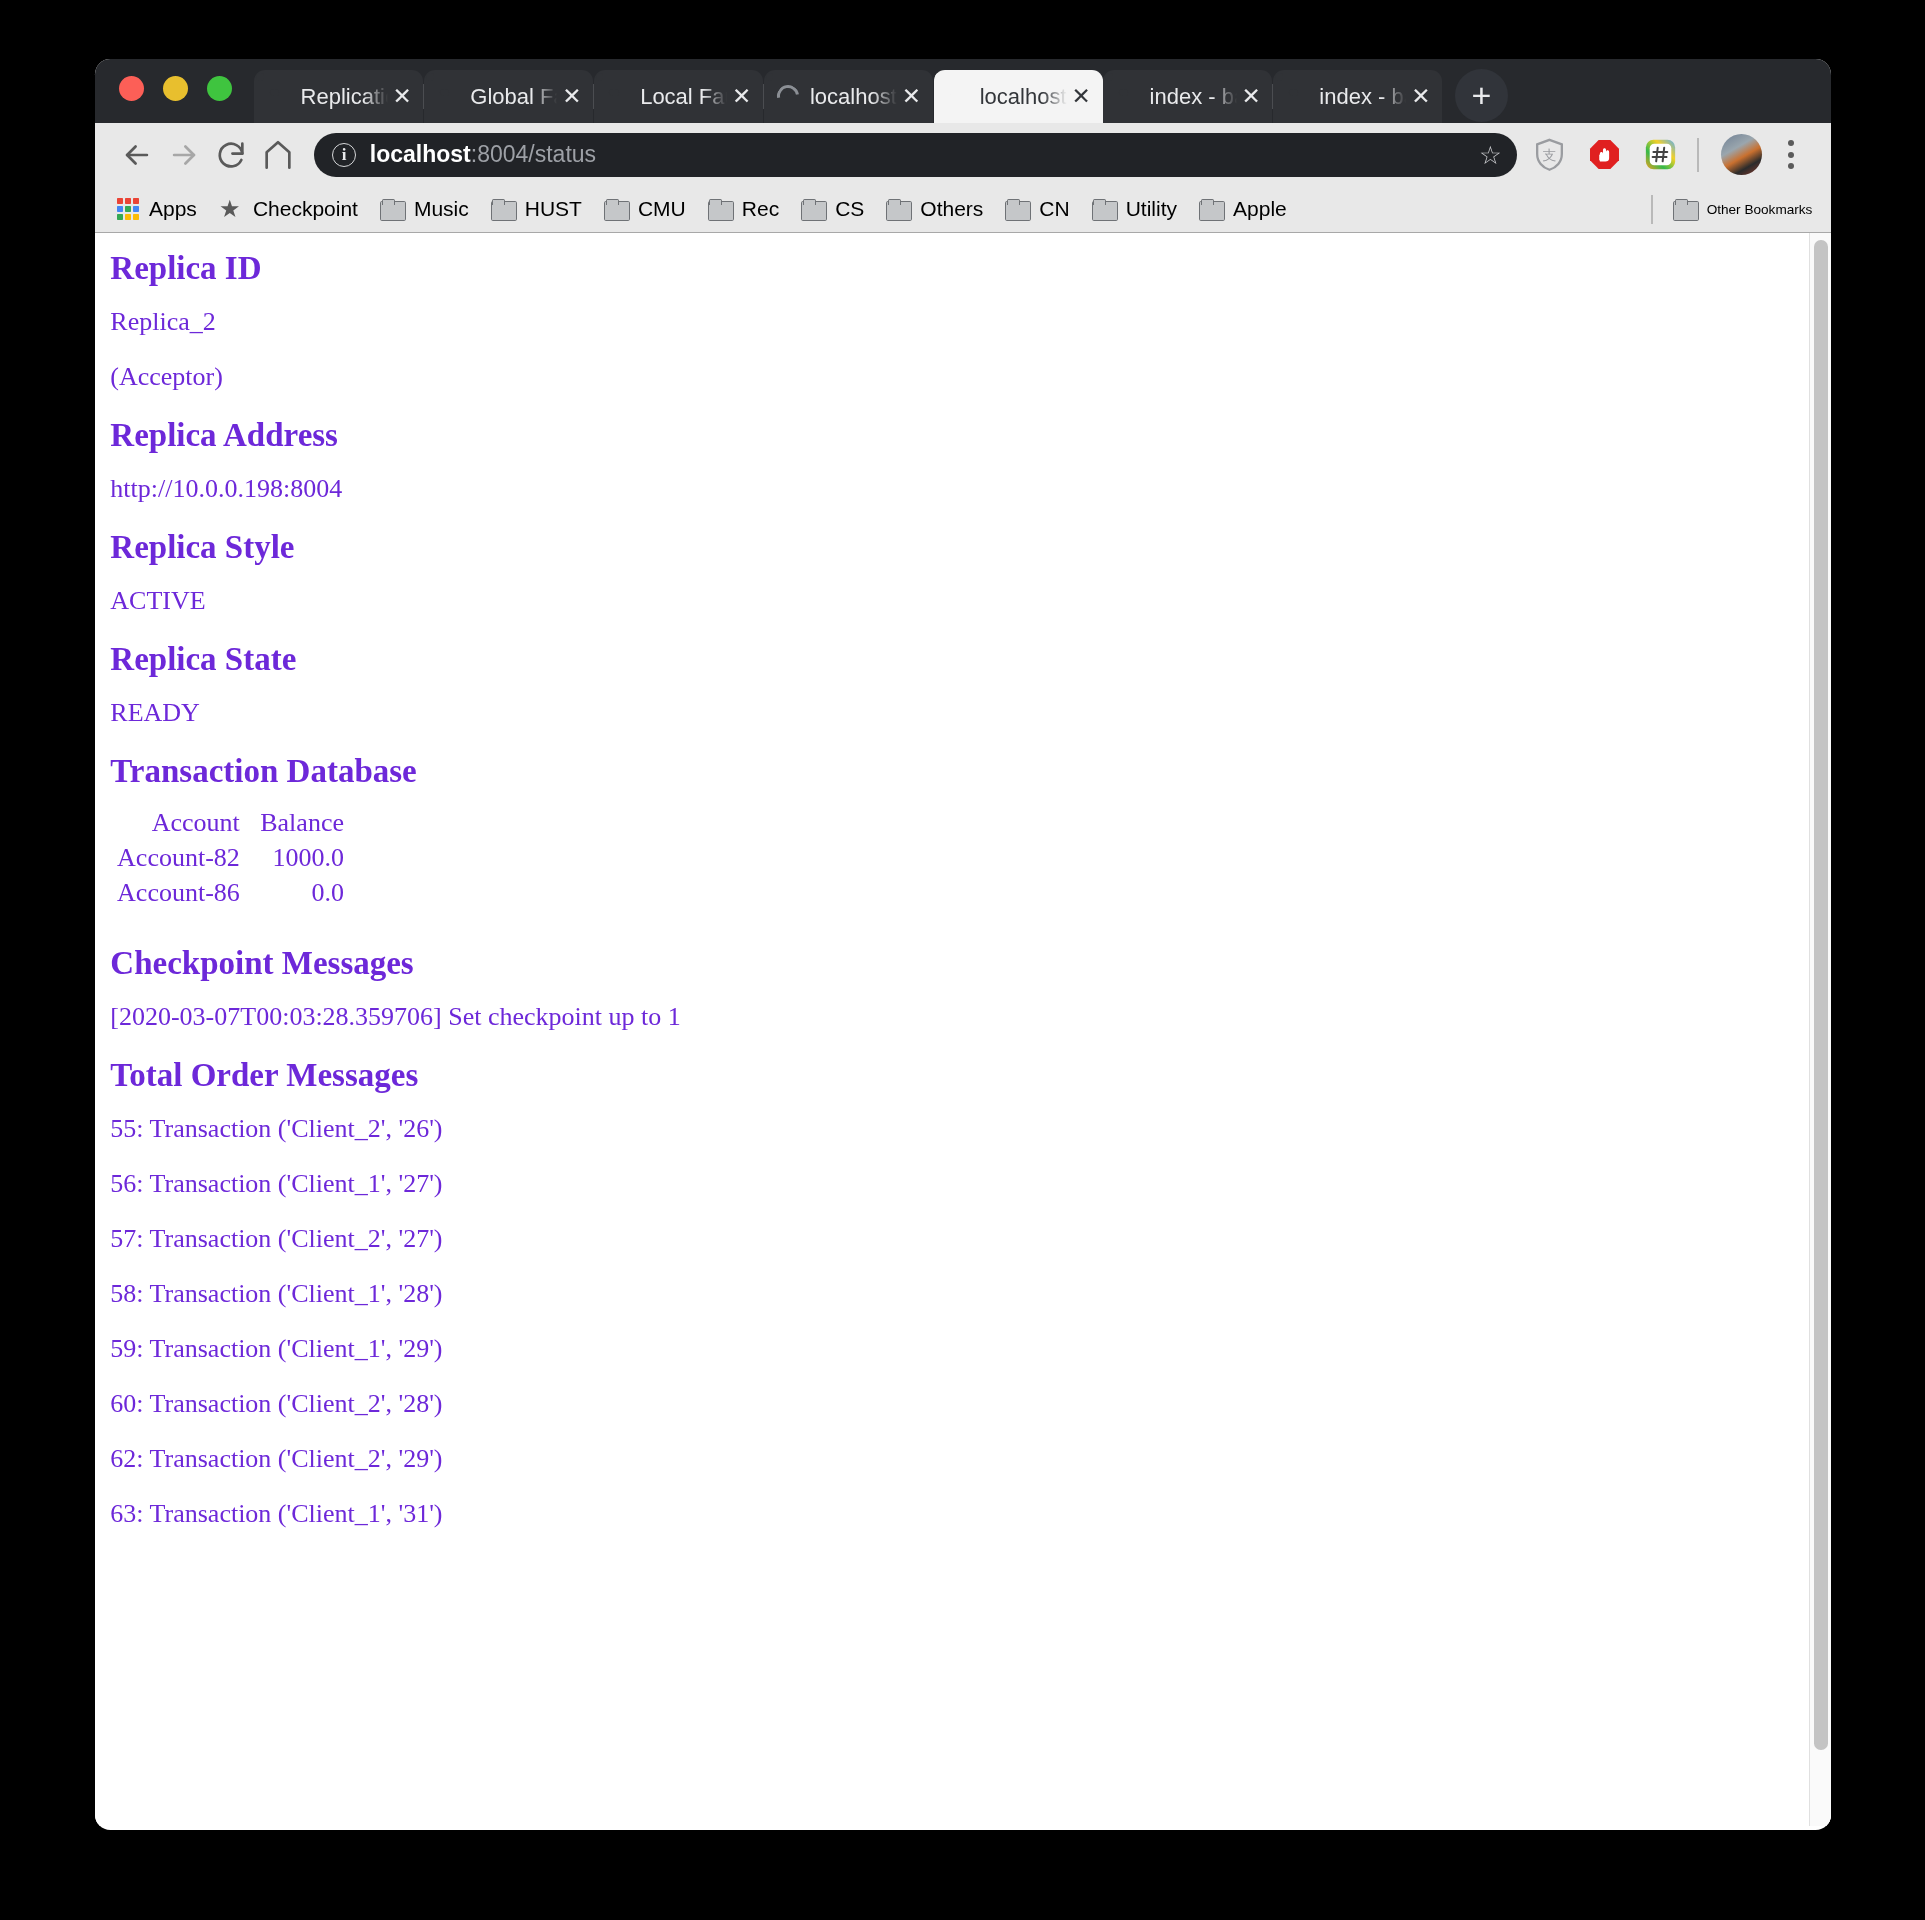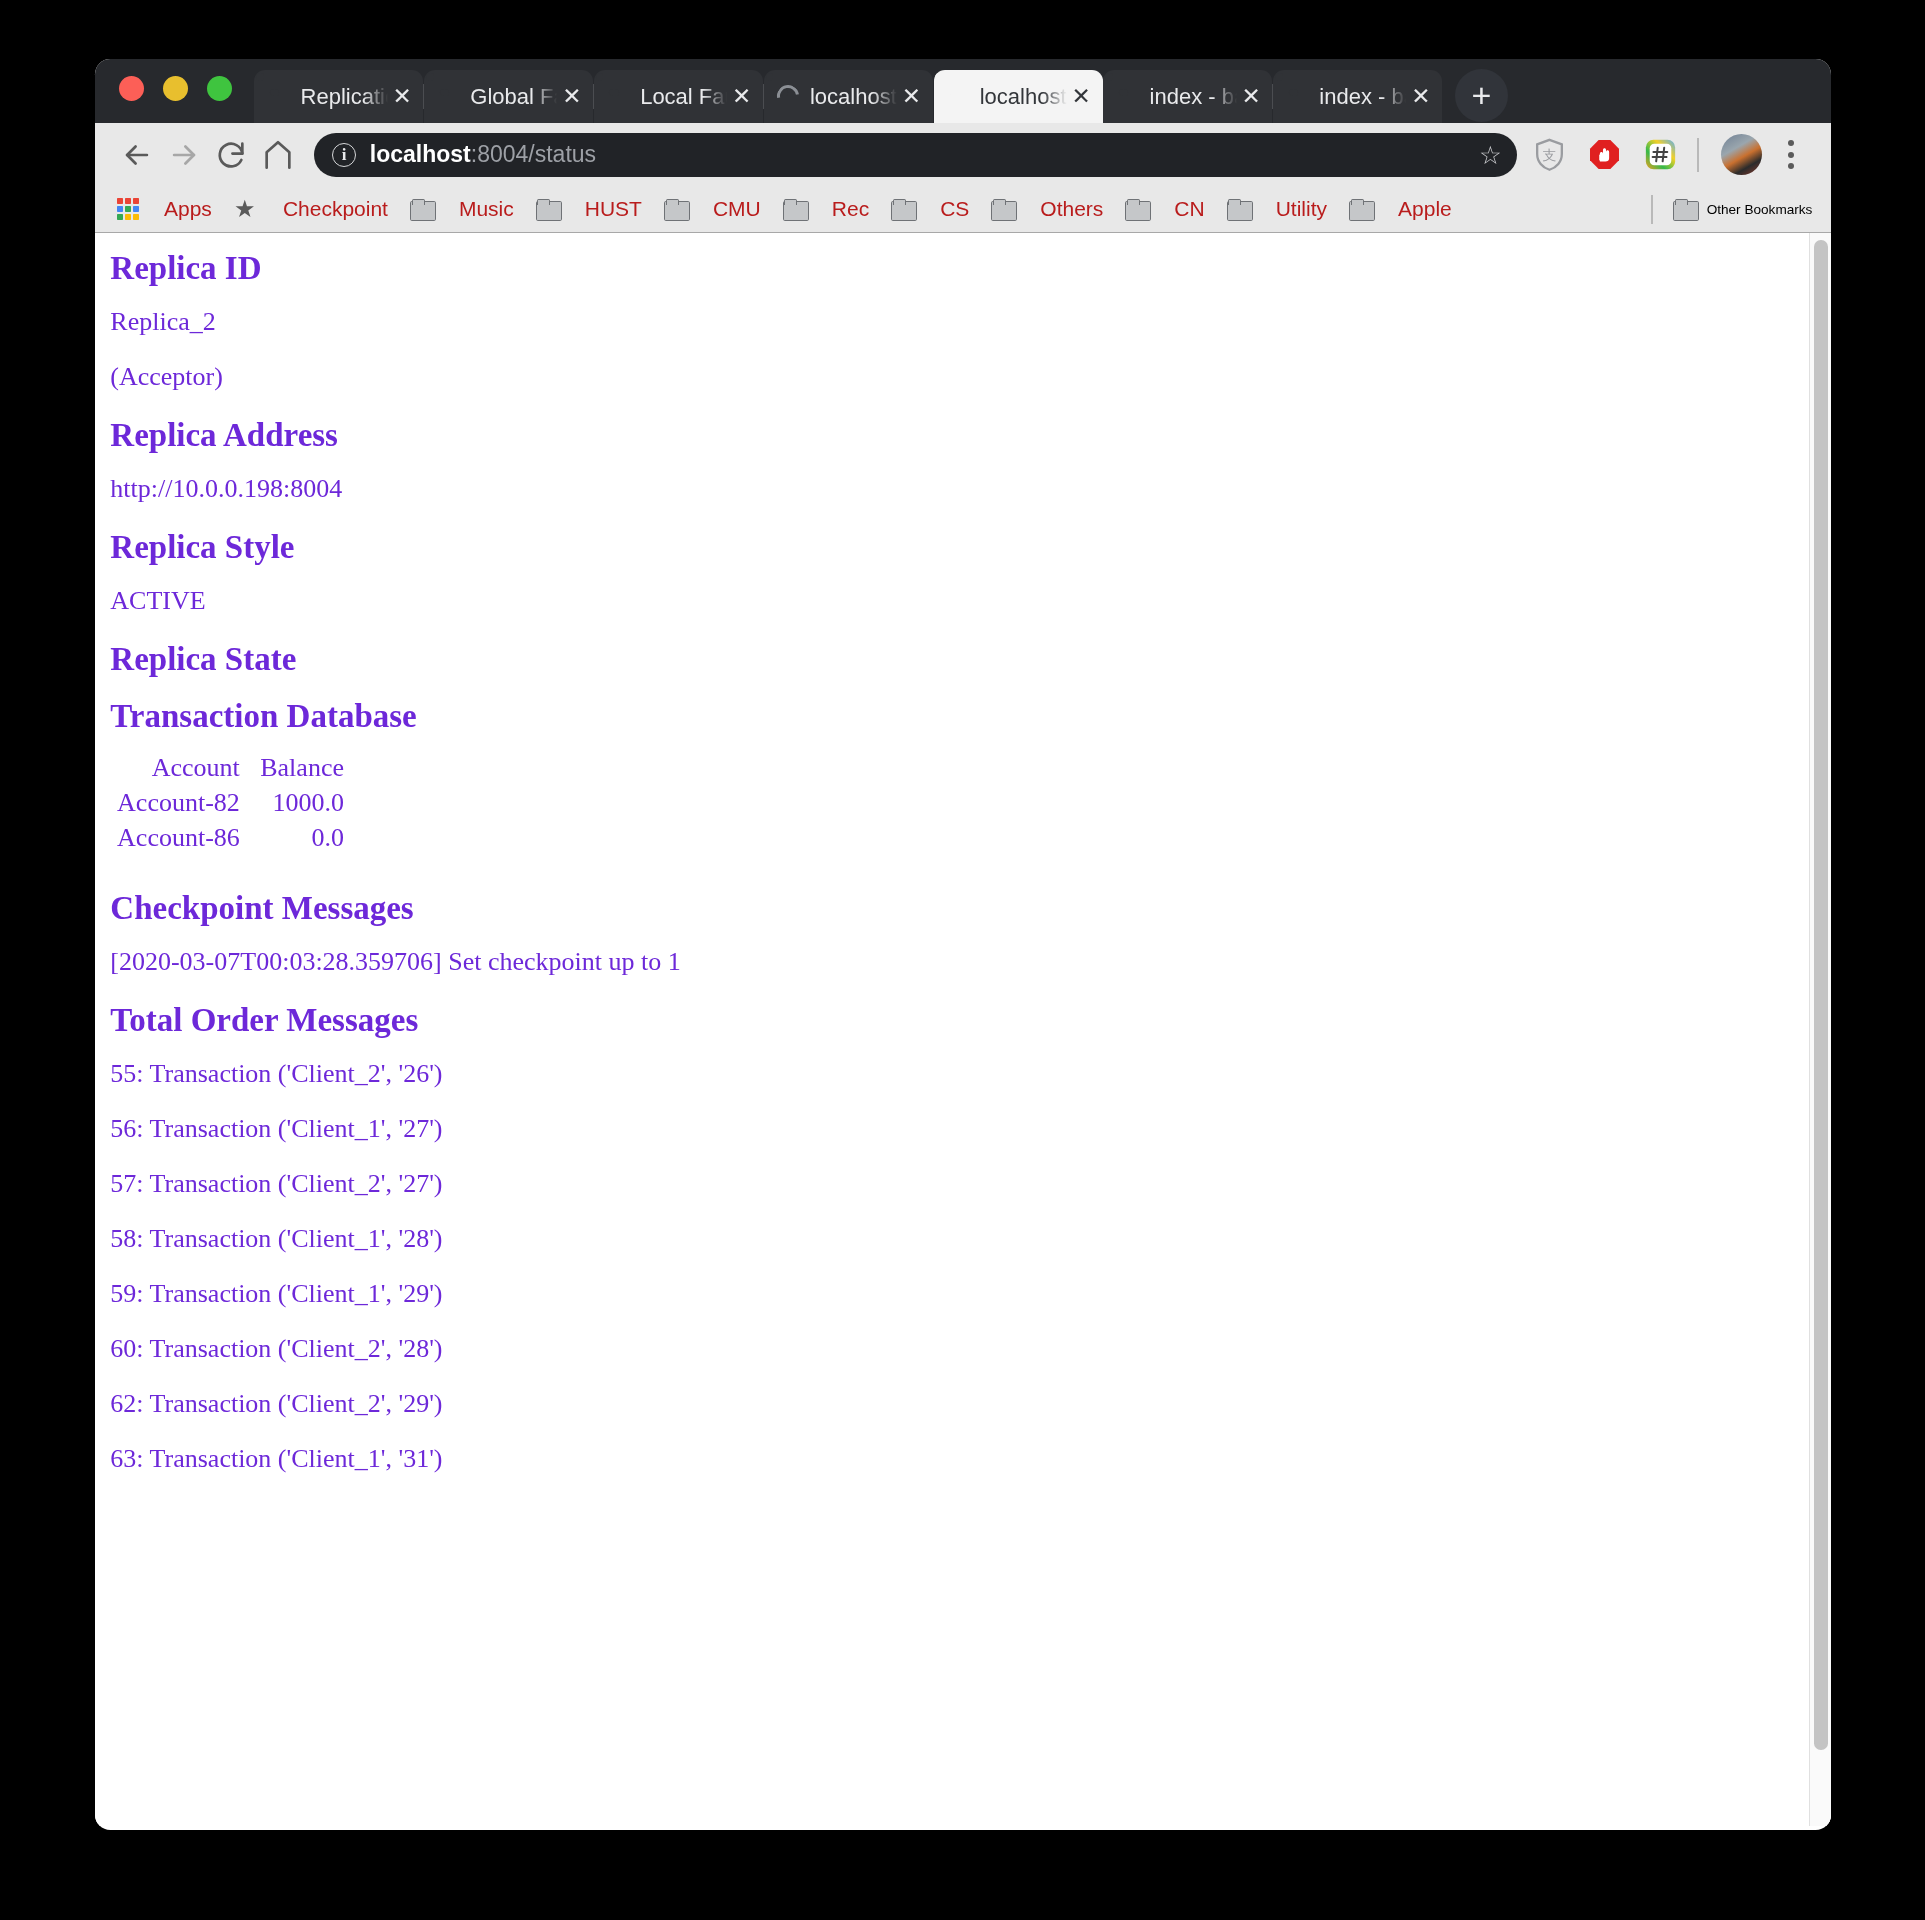--- a/index.html
+++ b/index.html
@@ -192,22 +192,22 @@
     display: flex; align-items: center;
     padding: 0 18.6px 0 22px;
     position: relative;
   }
   .bookmark {
     display:flex; align-items:center;
     margin-right: 22px;
     flex: 0 0 auto;
   }
   .bookmark .label {
-    font-size: 21px; color: #b91c1c;
-    margin-left: 25px;
+    font-size: 21px; color: #000000;
+    margin-left: 10px;
     white-space: nowrap;
   }
   .folder-icon {
     width: 24px; height: 20.3px;
     position: relative; flex:0 0 24px;
   }
   .folder-icon::before {
     content:""; position:absolute; left:0; top:2.5px;
     width:24px; height:18px; border:1.7px solid #6f7276;
     border-radius:1.7px; background:#c5c7c9;
@@ -497,20 +497,21 @@
       <p>Replica_2</p>
       <p>(Acceptor)</p>
 
       <h2>Replica Address</h2>
       <p>http://10.0.0.198:8004</p>
 
       <h2>Replica Style</h2>
       <p>ACTIVE</p>
 
       <h2>Replica State</h2>
+      <p>READY</p>
 
       <h2>Transaction Database</h2>
       <table id="txn-db">
         <thead>
           <tr>
             <th>Account</th>
             <th>Balance</th>
           </tr>
         </thead>
         <tbody>

